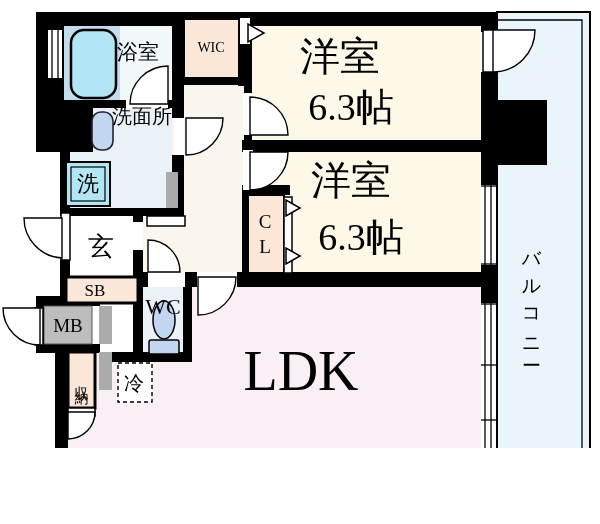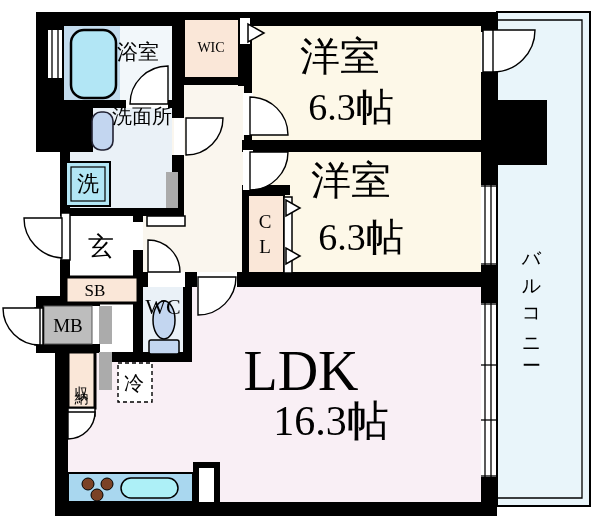--- a/index.html
+++ b/index.html
@@ -1,16 +1,16 @@
 <!DOCTYPE html>
 <html><head>
 <meta charset="utf-8">
 <style>
   html,body{margin:0;padding:0;background:#ffffff;}
-  #plan{position:relative;width:600px;height:524px;background:#ffffff;overflow:hidden;
+  #plan{position:relative;width:600px;height:448px;background:#ffffff;overflow:hidden;
         font-family:"Liberation Serif","DejaVu Serif",serif;}
   #plan svg{position:absolute;left:0;top:0;}
   .w{fill:#000000;}
   .gap{fill:#ffffff;}
   .door{fill:#ffffff;stroke:#000000;stroke-width:1.4;}
   .leaf{fill:#ffffff;stroke:#000000;stroke-width:1.5;}
   .wline{stroke:#000000;stroke-width:1.3;fill:none;}
   .lbl{position:absolute;transform:translate(-50%,-50%);color:#000;line-height:1;
        white-space:nowrap;z-index:5;}
   .bold{font-weight:normal;}
@@ -168,15 +168,14 @@
   <div class="lbl" style="left:88px;top:184px;font-size:22px">洗</div>
   <div class="lbl" style="left:101px;top:247px;font-size:26px">玄</div>
   <div class="lbl" style="left:95px;top:290px;font-size:17px">SB</div>
   <div class="lbl" style="left:68px;top:325px;font-size:19px">MB</div>
   <div class="lbl vert" style="left:81px;top:380px;font-size:14px;letter-spacing:5px">収納</div>
   <div class="lbl" style="left:163px;top:307px;font-size:22px">WC</div>
   <div class="lbl" style="left:134px;top:383px;font-size:20px">冷</div>
   <div class="lbl" style="left:265px;top:221px;font-size:19px">C</div>
   <div class="lbl" style="left:265px;top:246px;font-size:19px">L</div>
   <div class="lbl bold" style="left:301px;top:371px;font-size:56px">LDK</div>
-  <div class="lbl bold" style="left:331px;top:421px;font-size:42px">16.3帖</div>
   <div class="lbl vert" style="left:532px;top:300px;font-size:19px;letter-spacing:8px">バルコニー</div>
 </div>
 
 </body></html>

